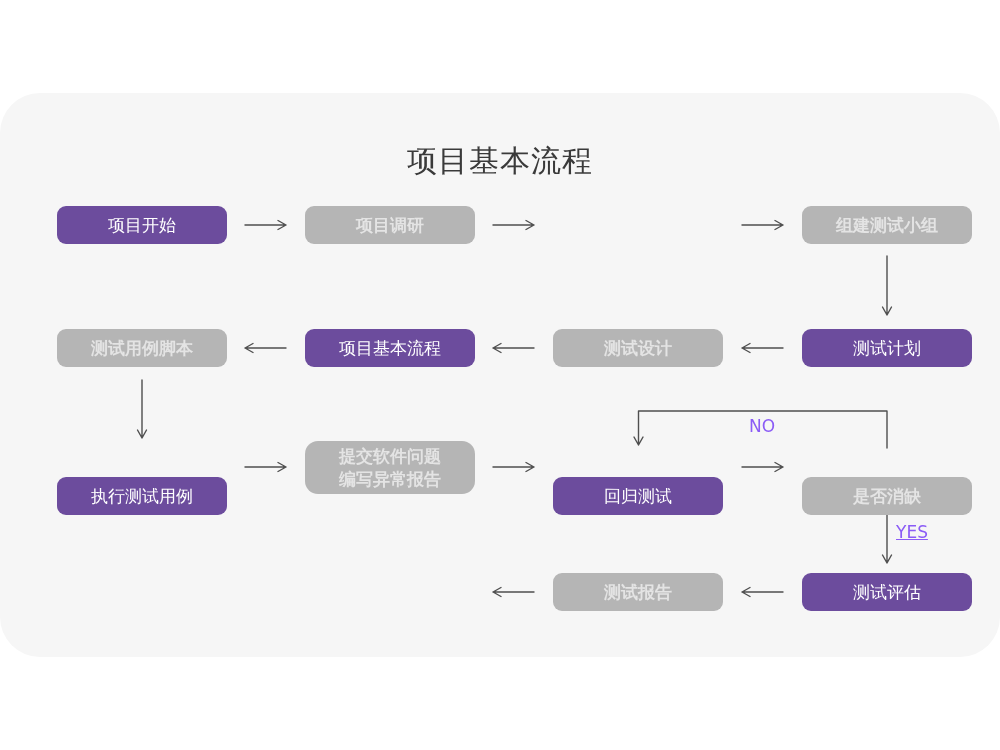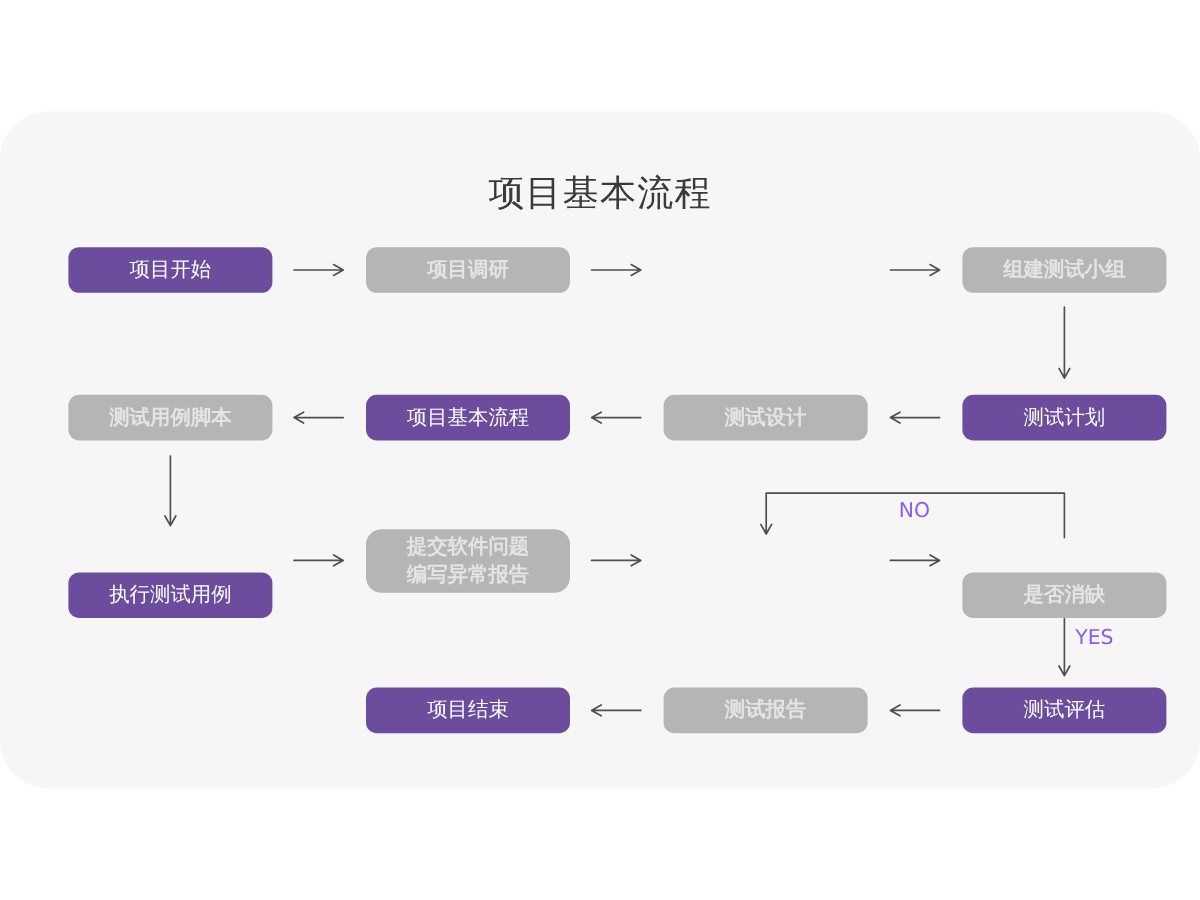--- a/index.html
+++ b/index.html
@@ -45,21 +45,21 @@
   .node.tall{height:53px;white-space:pre-line;}
   .c1{left:40px;}.c2{left:288px;}.c3{left:536px;}.c4{left:785px;}
   .r1{top:206px;}.r2{top:329px;}.r3{top:448px;margin-top:29px;}.r4{top:573px;}
   .r3t{top:441px;border-radius:13px;}
   .edge-label{
     position:absolute;
     font-size:17px;
     color:#8b5cf6;
   }
   .edge-label.no{left:700px;top:416px;width:90px;text-align:center;}
-  .edge-label.yes{left:879px;top:522px;}
+  .edge-label.yes{left:879px;top:522px;text-decoration:underline;}
 </style>
 </head>
 <body>
 
 <div class="page">
   <div class="card"></div>
 
   <div class="title">项目基本流程</div>
 
   <div class="canvas">
@@ -89,22 +89,22 @@
     <div class="node gray   c1 r2">测试用例脚本</div>
 
     <div class="node gray   c4 r1">组建测试小组</div>
     <div class="node purple c2 r2">项目基本流程</div>
     <div class="node gray   c3 r2">测试设计</div>
     <div class="node purple c4 r2">测试计划</div>
 
     <div class="node purple c1 r3">执行测试用例</div>
     <div class="node gray tall c2 r3t">提交软件问题
 编写异常报告</div>
+    <div class="node purple c3 r3">回归测试</div>
     <div class="node gray   c4 r3">是否消缺</div>
 
-    <div class="node purple c2 r4">项目结束</div>
     <div class="node purple c4 r4">测试评估</div>
     <div class="node gray   c3 r4">测试报告</div>
 
     <div class="edge-label no">NO</div>
     <div class="edge-label yes">YES</div>
   </div>
 </div>
 
 </body></html>

